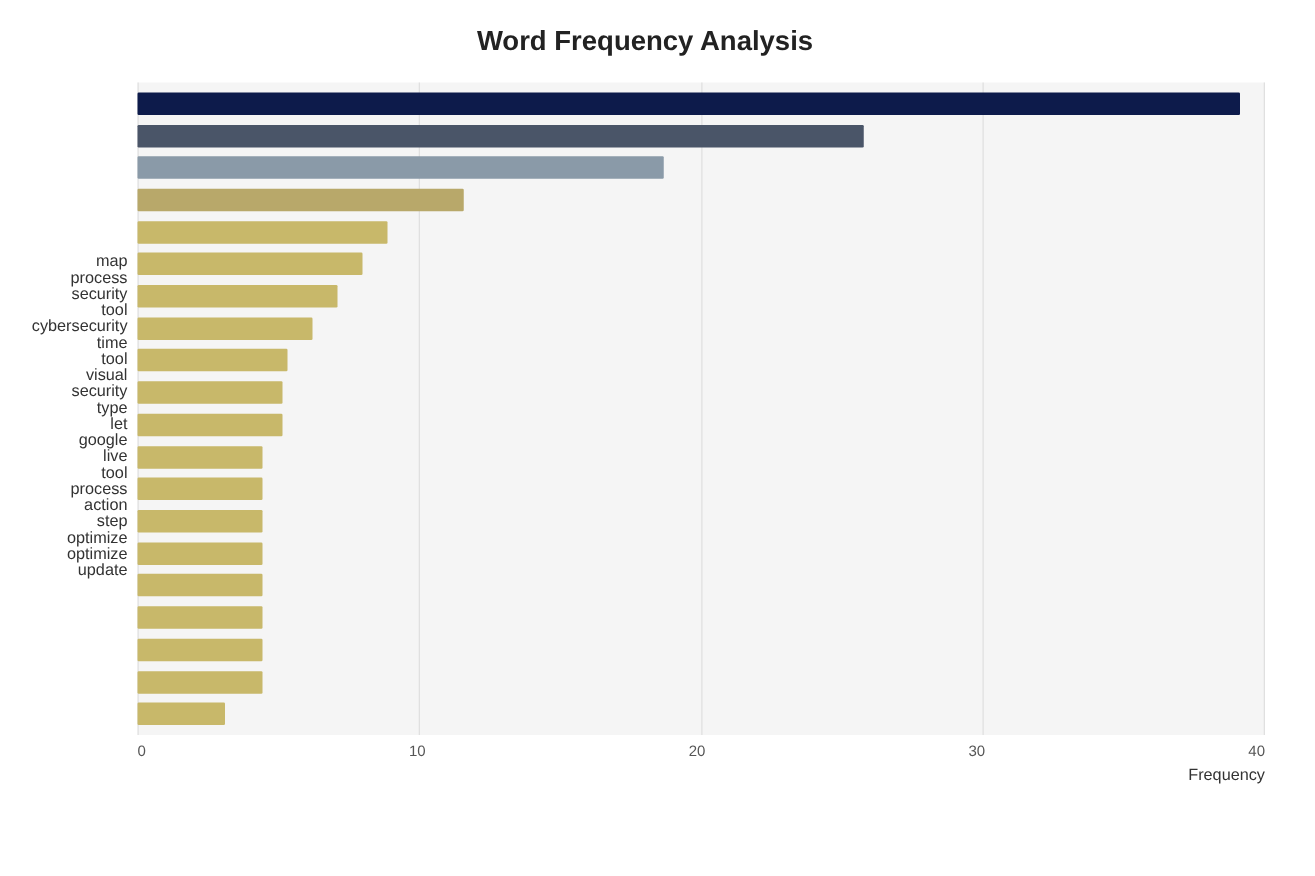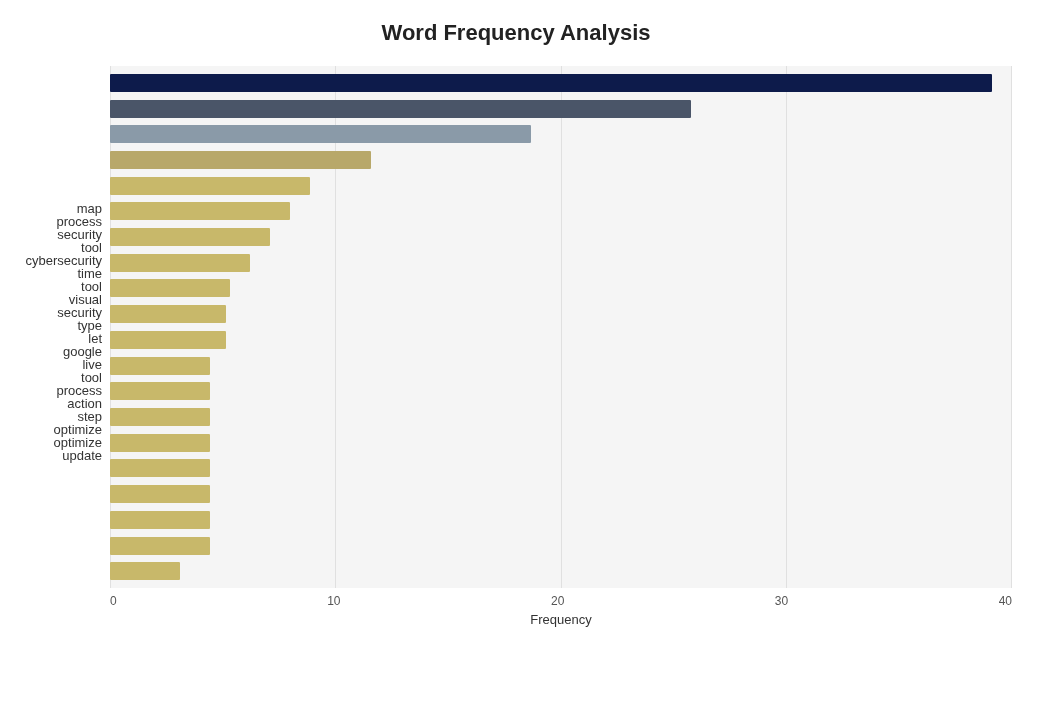--- a/index.html
+++ b/index.html
@@ -90,21 +90,21 @@
       display: flex;
       justify-content: space-between;
       padding-top: 6px;
       width: 100%;
     }
     .x-tick {
       font-size: 12px;
       color: #555;
     }
     .x-axis-label {
-      text-align: center;
+      text-align: right;
       font-size: 13px;
       color: #333;
       margin-top: 4px;
     }
   </style>
 </head>
 <body>
 
 <div class="chart-container">
   <div class="chart-title">Word Frequency Analysis</div>

